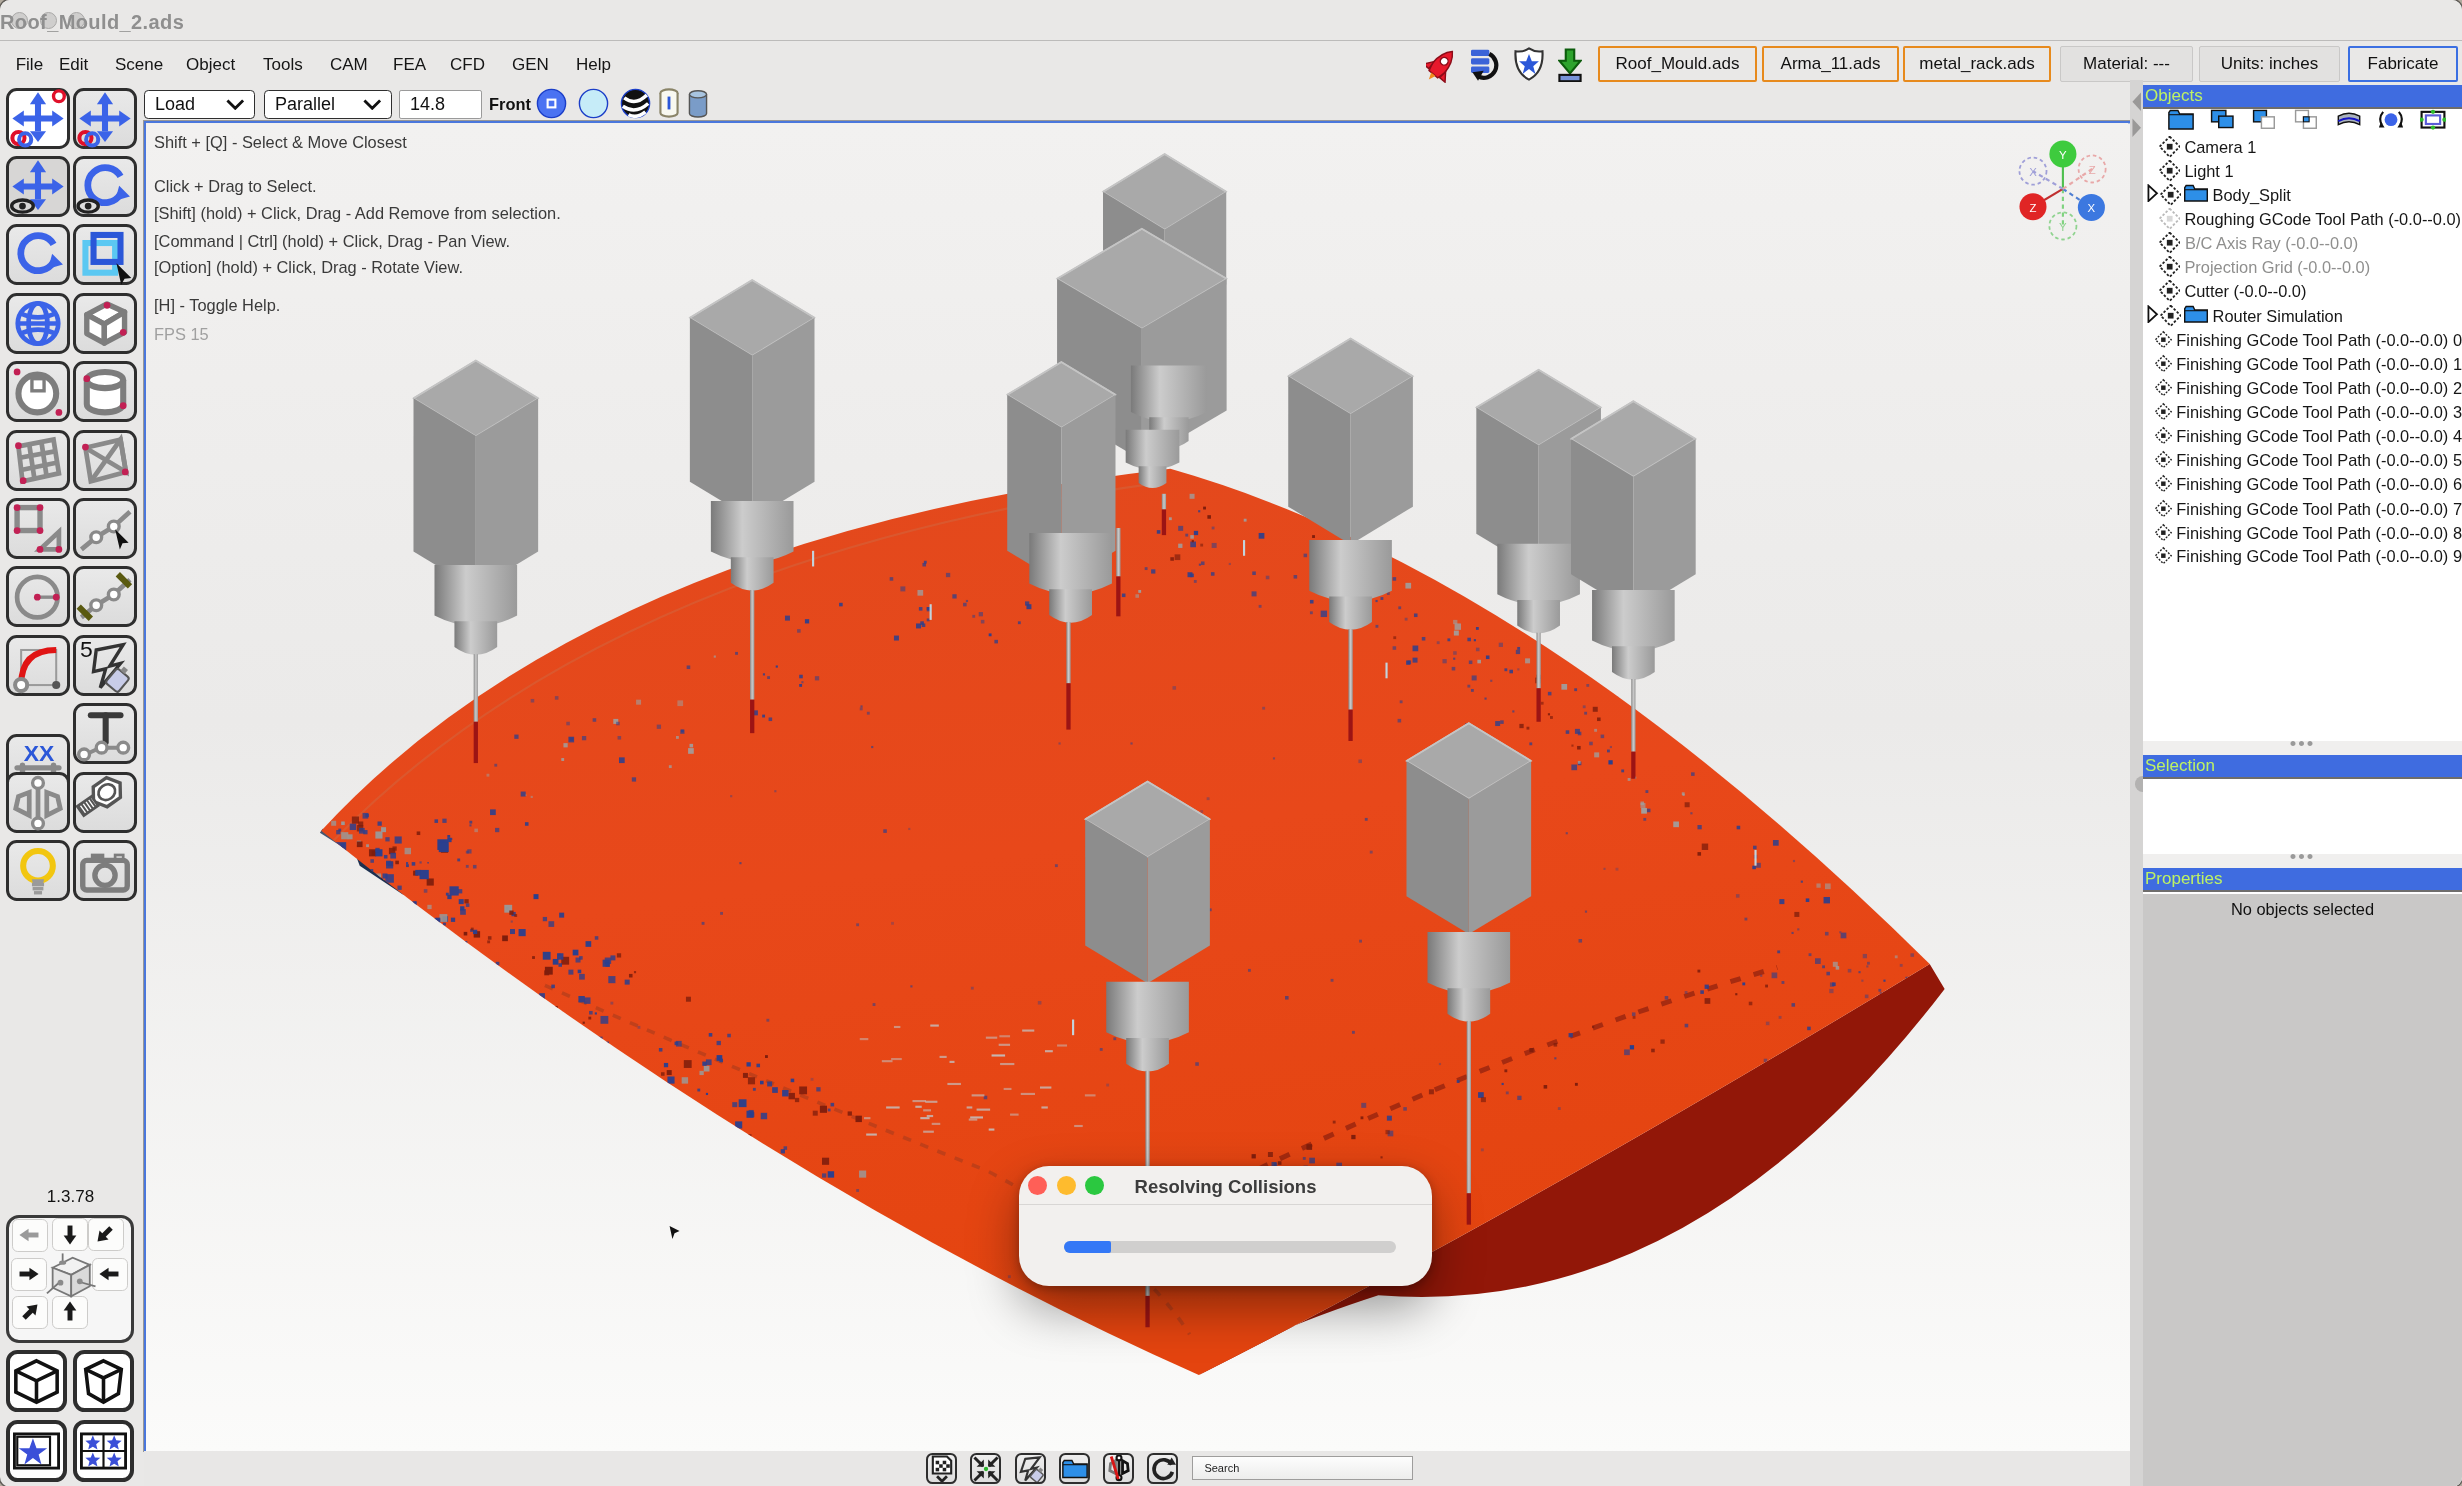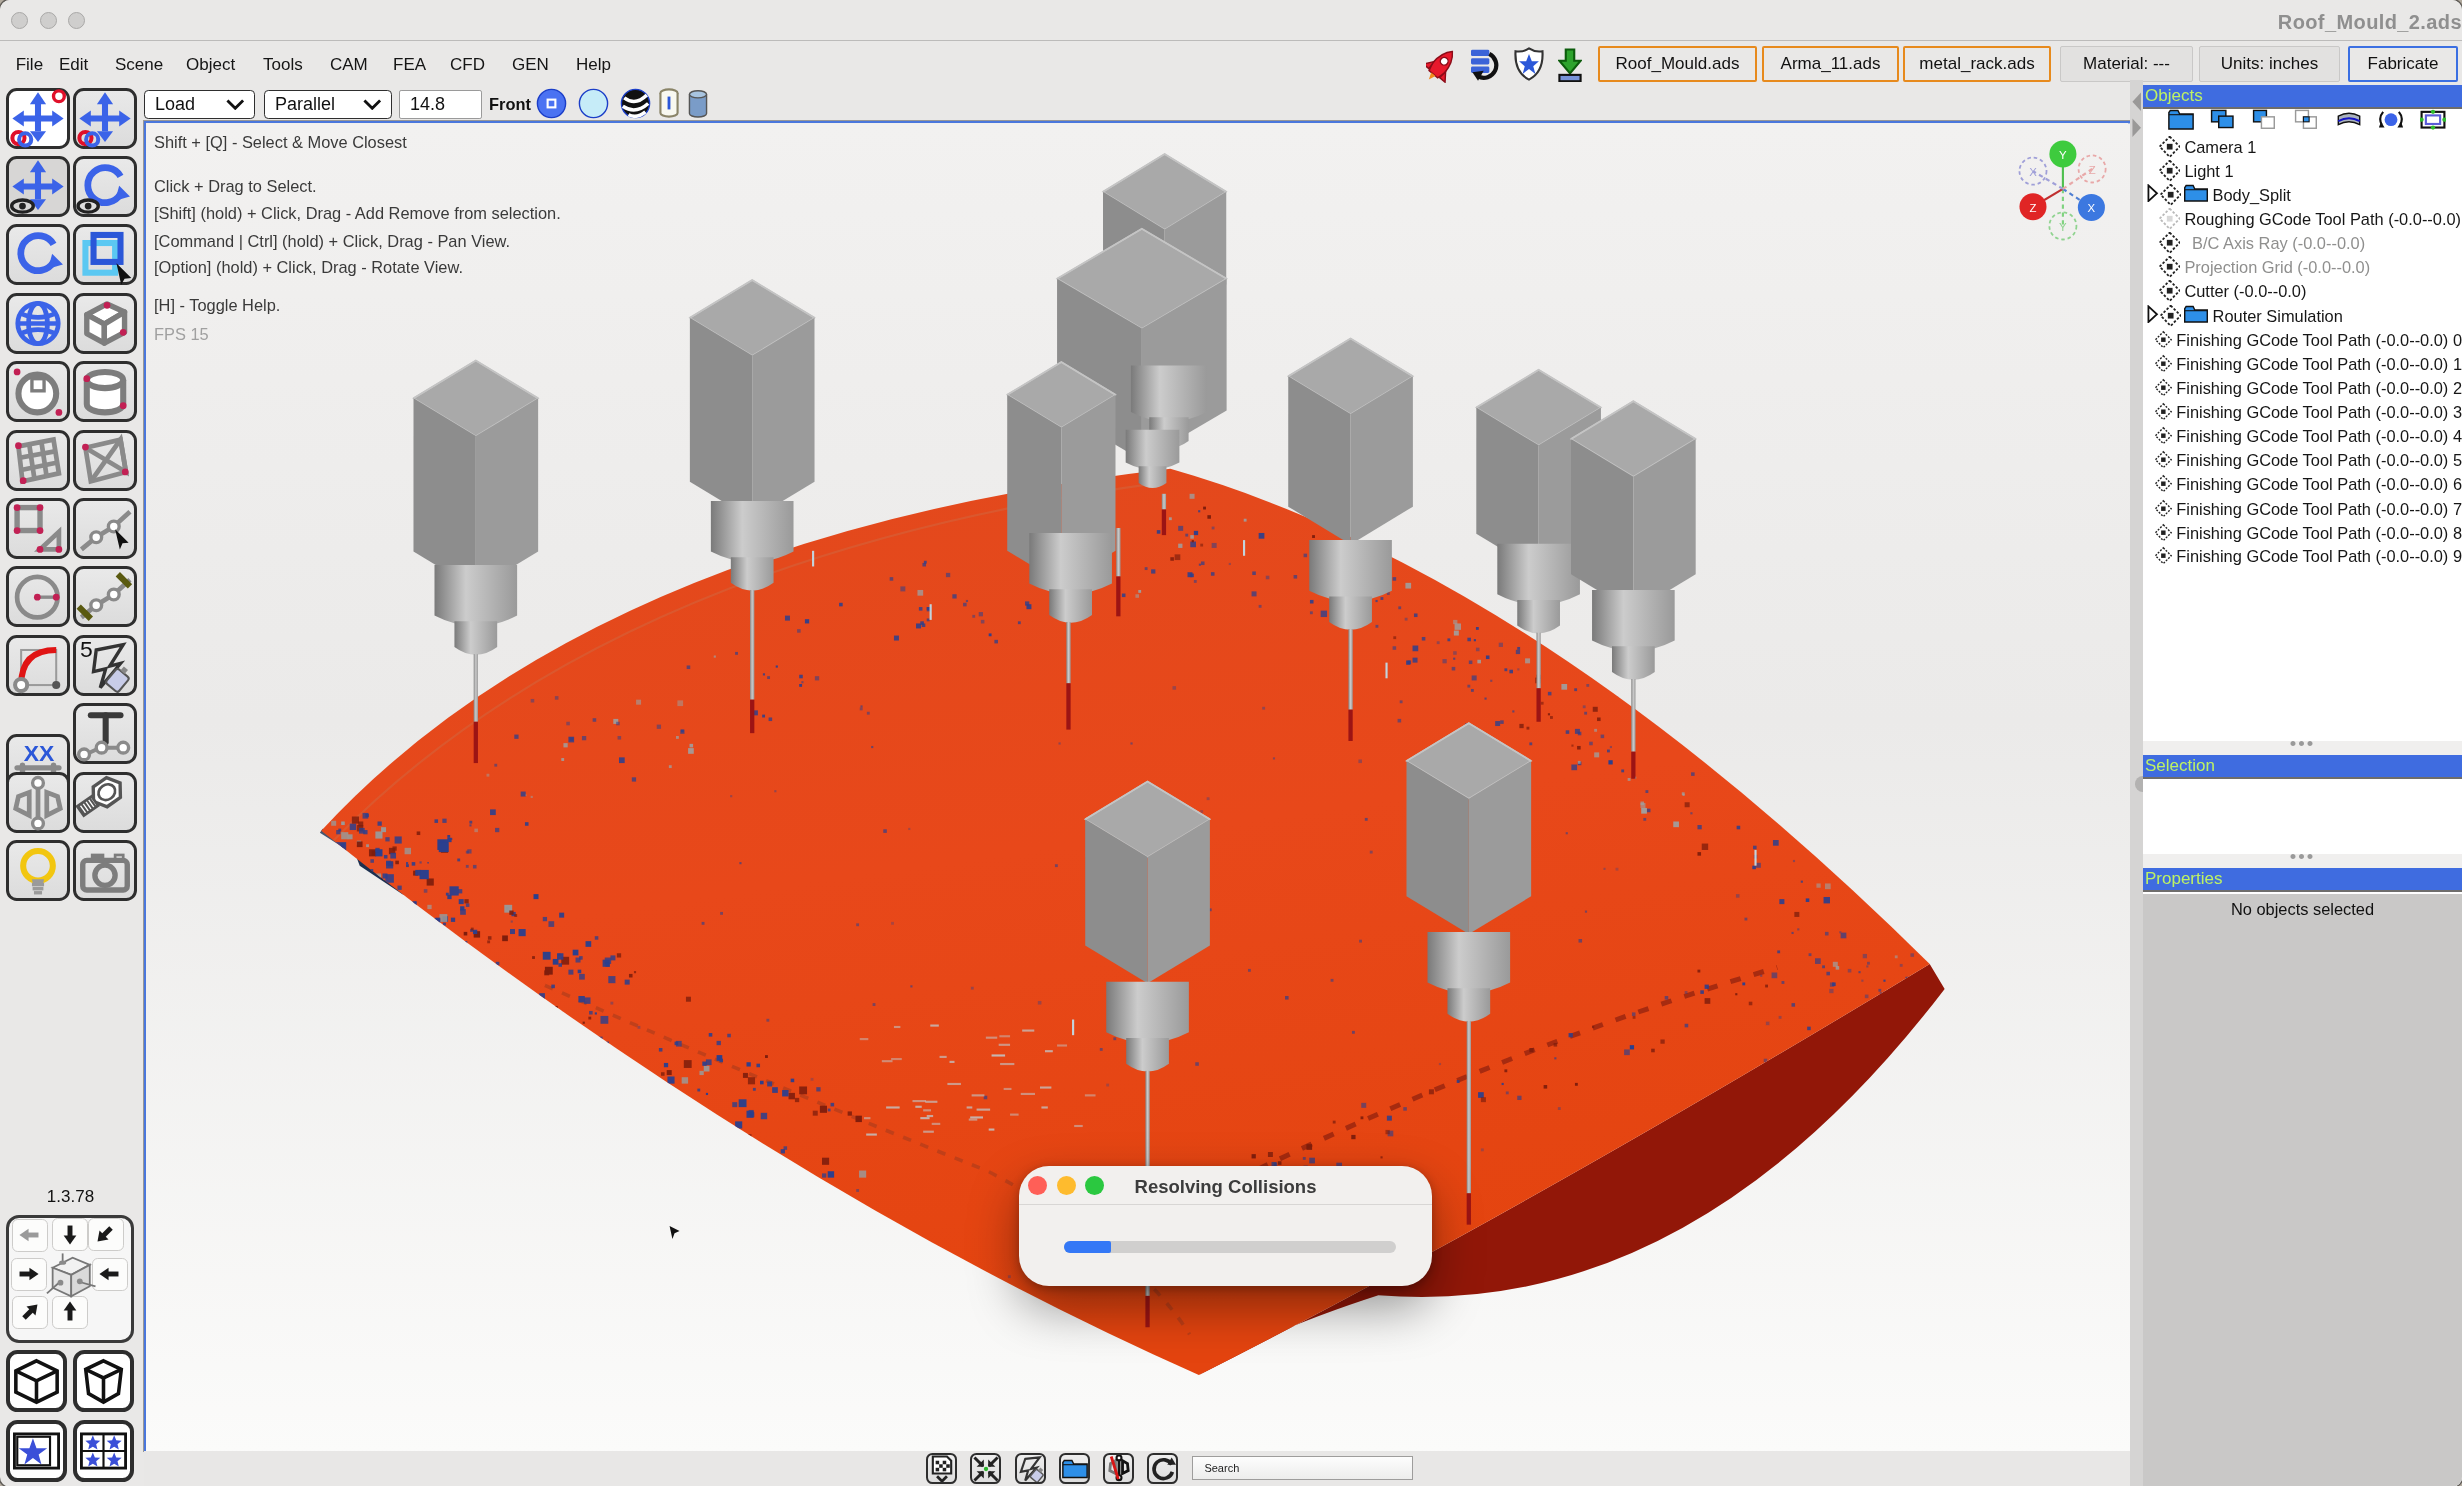--- a/index.html
+++ b/index.html
@@ -1,19 +1,19 @@
 <!DOCTYPE html>
 <html style="font-size:11.4px"><head><meta charset="utf-8"><style>
 *{margin:0;padding:0;box-sizing:border-box}
 html,body{width:2462px;height:1487px;background:#b2aa9e;font-family:"Liberation Sans",sans-serif;overflow:hidden}
 .win{position:absolute;left:0;top:0;width:2462px;height:1487px;background:#e9e8e7;border-radius:10px;overflow:hidden;box-shadow:0 0 0 1.4px rgba(40,40,40,.6)}
 .abs{position:absolute}
 .titlebar{left:0;top:0;width:2462px;height:41px;background:#e9e8e7;border-bottom:1.4px solid #bcbbba}
 .tl{width:17px;height:17px;border-radius:50%;background:#cfcecd;border:1.1px solid #a9a8a7;top:12px}
-.title{width:2462px;text-align:right;top:10.7px;font-size:20px;font-weight:700;color:#8f8f8f;letter-spacing:0.4px}
+.title{width:2462px;text-align:left;top:10.7px;font-size:20px;font-weight:700;color:#8f8f8f;letter-spacing:0.4px}
 .menu{top:55px;font-size:17px;color:#151515}
 .mbtn{top:46px;height:36px;border-radius:2px;font-size:17px;color:#111;display:flex;align-items:center;justify-content:center}
 .ob{border:2.8px solid #e78a1d}
 .gb{background:#e2e1e0;border:1.8px solid #c9c8c7}
 .fb{border:2.8px solid #3b6fe2}
 .tb2w{top:90px;height:28.5px;background:#fff;border:1.8px solid #2e2e2e;border-radius:4.3px;font-size:18px;color:#111;display:flex;align-items:center;padding:4px 10px}
 .inp{border:1.4px solid #9a9a9a;border-radius:2.1px}
 .front{top:95px;font-size:16.4px;font-weight:700;color:#111}
 .ltb{width:64px;height:61px;background:linear-gradient(#e9e9e9,#dcdcdc);border:3.6px solid #2e2e2e;border-radius:10.7px;display:flex;align-items:center;justify-content:center}
 .ltb.sel{background:#fff}
@@ -1561,21 +1561,21 @@
         <rect x="11" y="11" width="8" height="8" fill="#d8d8d8"></rect>
       </svg>
       <span style="margin-left:4.3px">Roughing GCode Tool Path (-0.0--0.0)</span>
     </div>
     <div class="abs trow gray" style="left:2143px;top:231px">
       <span style="width:15.7px"></span>
       <svg width="21.4" height="21.4" viewBox="0 0 30 30">
         <rect x="5" y="5" width="20" height="20" transform="rotate(45 15 15)" fill="none" stroke="#222" stroke-width="2.5" stroke-dasharray="3.5 2.5"></rect>
         <rect x="11" y="11" width="8" height="8" fill="#222"></rect>
       </svg>
-      <span style="margin-left:12px">B/C Axis Ray (-0.0--0.0)</span>
+      <span style="margin-left:5px">B/C Axis Ray (-0.0--0.0)</span>
     </div>
     <div class="abs trow gray" style="left:2143px;top:255px">
       <span style="width:15.7px"></span>
       <svg width="21.4" height="21.4" viewBox="0 0 30 30">
         <rect x="5" y="5" width="20" height="20" transform="rotate(45 15 15)" fill="none" stroke="#222" stroke-width="2.5" stroke-dasharray="3.5 2.5"></rect>
         <rect x="11" y="11" width="8" height="8" fill="#222"></rect>
       </svg>
       <span style="margin-left:4.3px">Projection Grid (-0.0--0.0)</span>
     </div>
     <div class="abs trow" style="left:2143px;top:279px">

